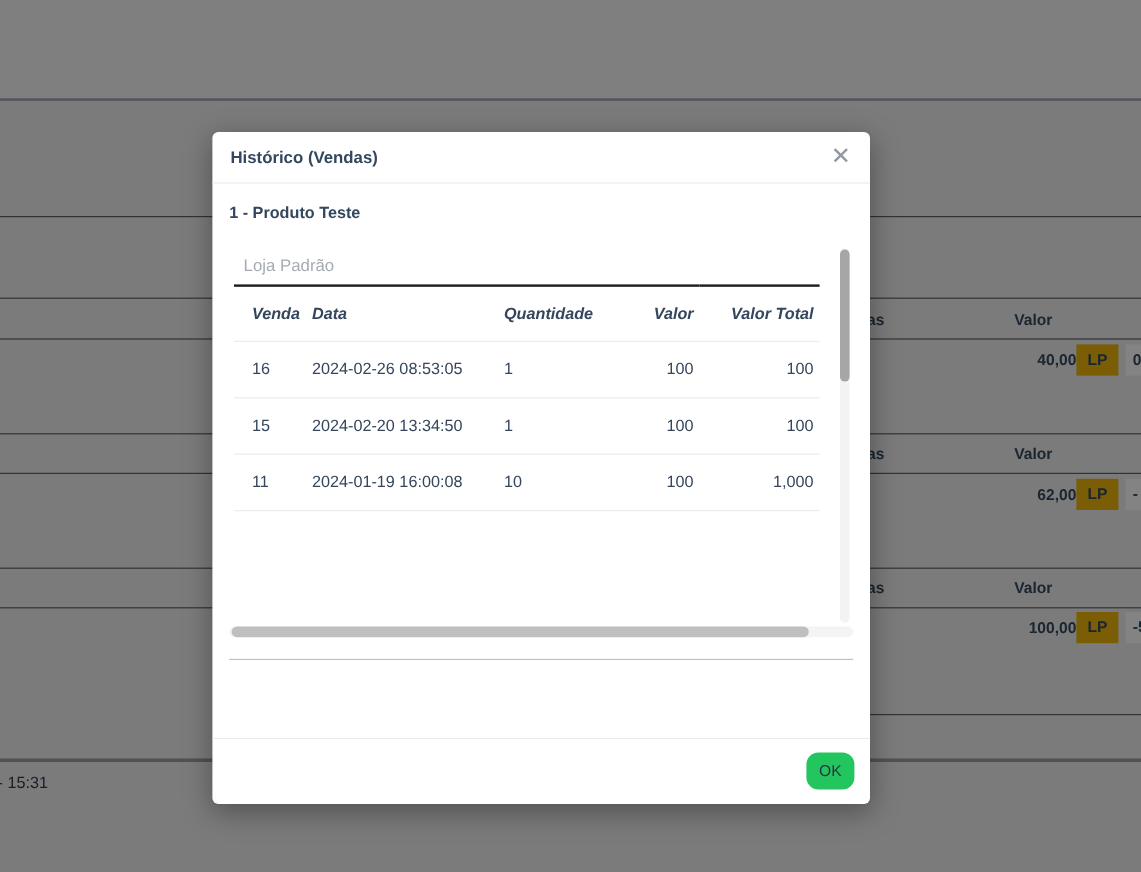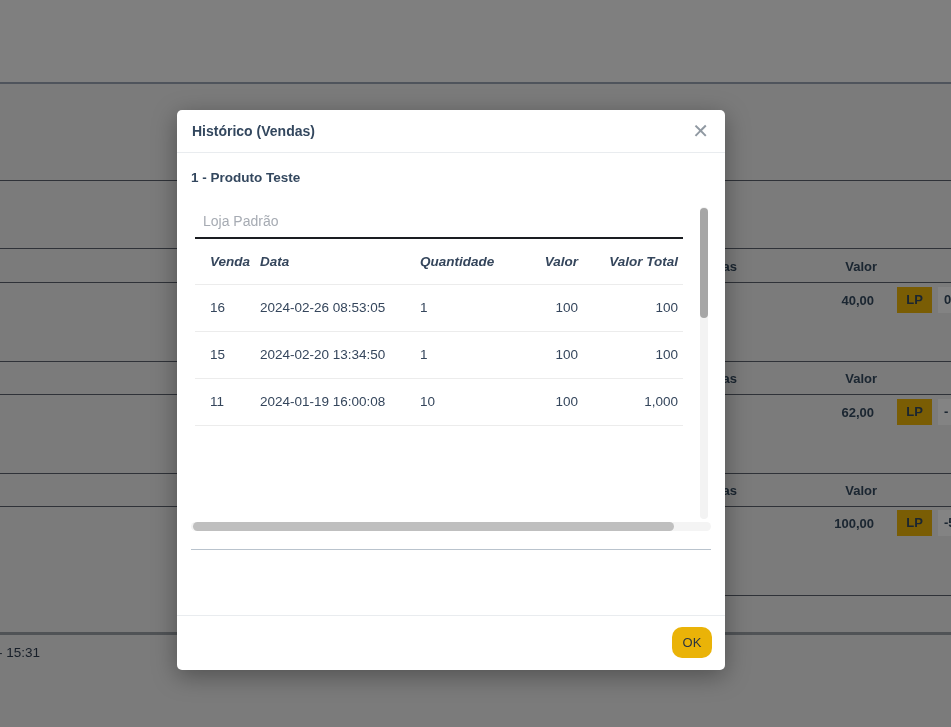--- a/index.html
+++ b/index.html
@@ -15,21 +15,21 @@
   .bg-line-180 { top: 180px; }
   .bg-line-595 { top: 595px; left: 700px; }
   .bg-thickline { position: absolute; left: 0; right: 0; top: 632px; height: 3px; background: #9aa0a6; }
 
   .bg-section { position: absolute; left: 0; right: 0; border-top: 1px solid #5a616b;
                 color: #34495e; font-size: 13px; font-weight: bold; }
   .bg-head { position: relative; border-bottom: 1px solid #5a616b; }
   .bg-row  { position: relative; }
   .bg-col-left  { position: absolute; right: 214px; top: 50%; transform: translateY(-50%); }
   .bg-col-valor { position: absolute; right: 74px;  top: 50%; transform: translateY(-50%); }
-  .bg-value { position: absolute; right: 77px; top: 50%; transform: translateY(-50%); }
+  .bg-value { position: absolute; right: 54px; top: 50%; transform: translateY(-50%); }
   .bg-badge { position: absolute; left: 897px; top: 50%; transform: translateY(-50%);
               width: 35px; height: 26px; line-height: 26px; text-align: center; background: #eab308; }
   .bg-edge  { position: absolute; left: 938px; top: 50%; transform: translateY(-50%);
               width: 48px; height: 26px; line-height: 26px; padding-left: 6px; background: #fbfbfb; font-style: normal; }
   .bg-edge i { font-style: normal; }
 
   .bg-status { position: absolute; left: -2px; top: 645px; color: #2f3d50;
                font-size: 13.5px; font-weight: 500; }
 
   
@@ -73,21 +73,21 @@
                    background: #f4f4f4; border-radius: 5px; }
   .hscroll-thumb { position: absolute; left: 2px; top: 0; width: 481px; height: 9px;
                    background: #bfbfbf; border-radius: 5px; cursor: pointer; }
 
   .body-divider { position: absolute; left: 14px; top: 439px; width: 520px; height: 0;
                   border-top: 1px solid #b9c3cd; }
 
   .modal-footer { position: absolute; left: 0; right: 0; bottom: 0; height: 55px;
                   border-top: 1px solid #e9ecef; border-radius: 0 0 5px 5px; }
   .ok-button { position: absolute; right: 13px; top: 11px; width: 40px; height: 31px;
-               background: #eab308; border: none; border-radius: 10px;
+               background: #22c55e; border: none; border-radius: 10px;
                font-family: "Liberation Sans", sans-serif;
                font-size: 13px; color: #2b3440; cursor: pointer; }
 </style>
 </head>
 <body>
 
 <div id="stage">
 
   <div class="bg-topbar"></div>
   <div class="bg-line bg-line-180"></div>

